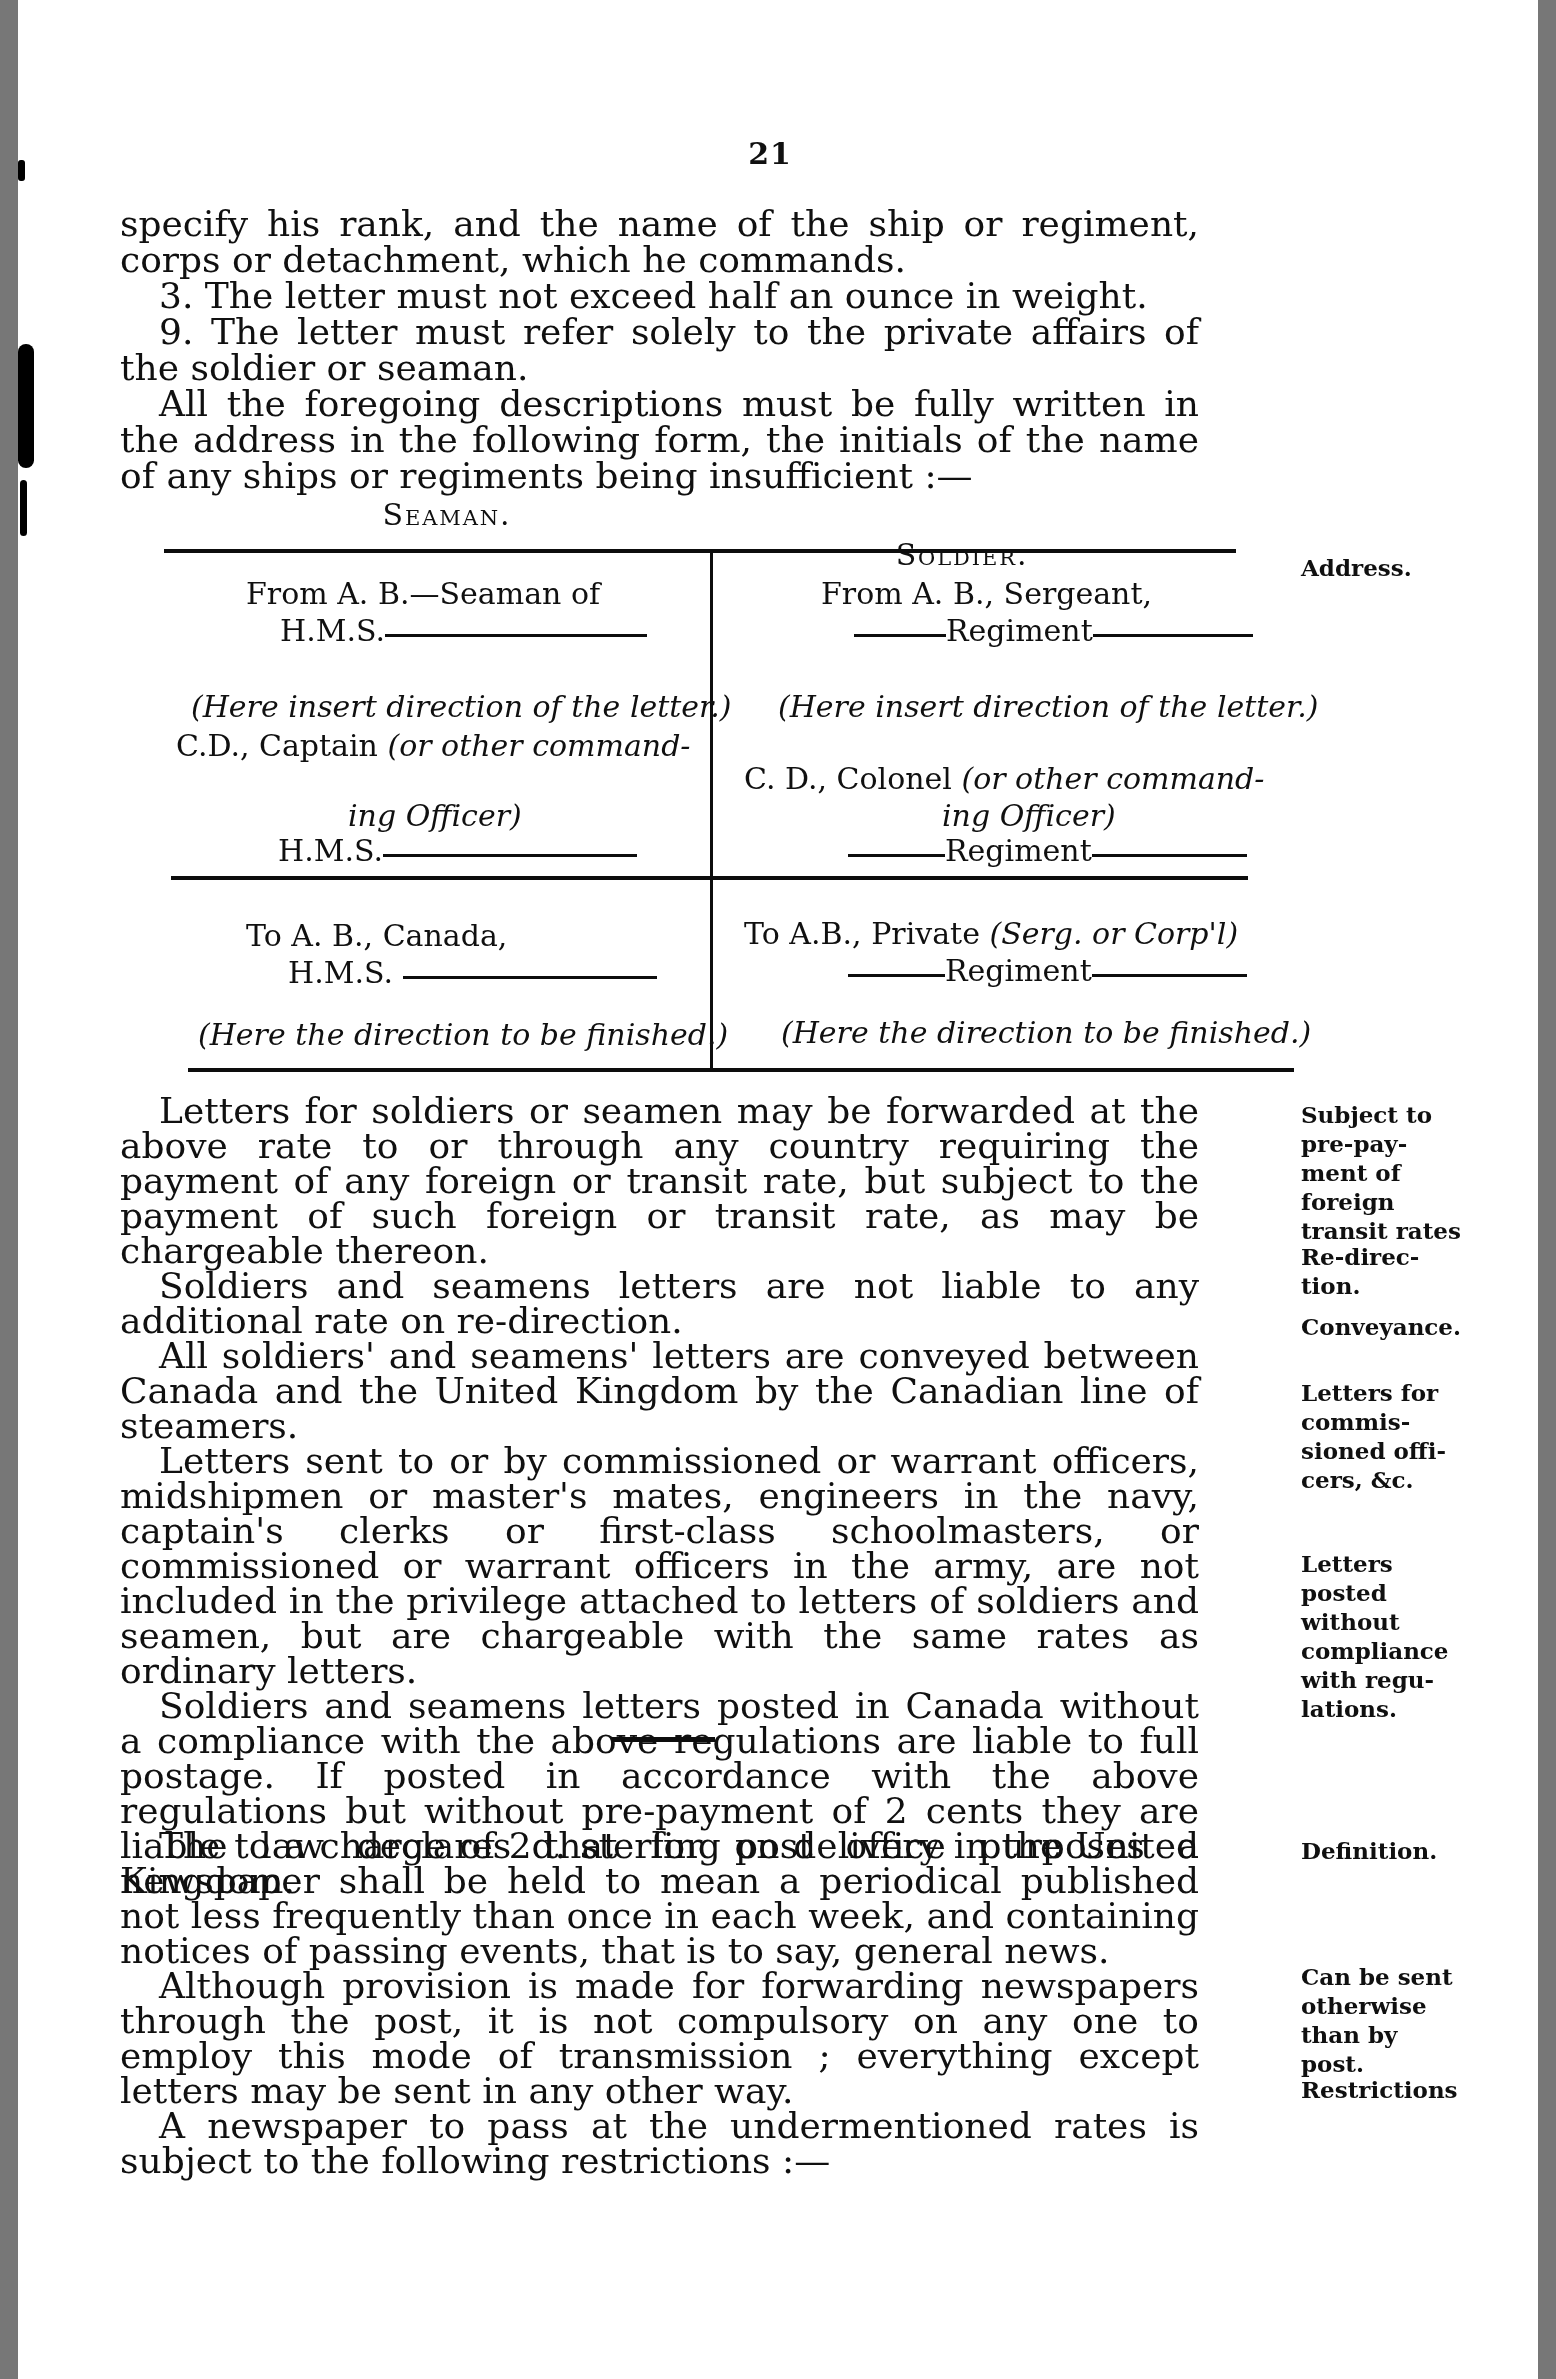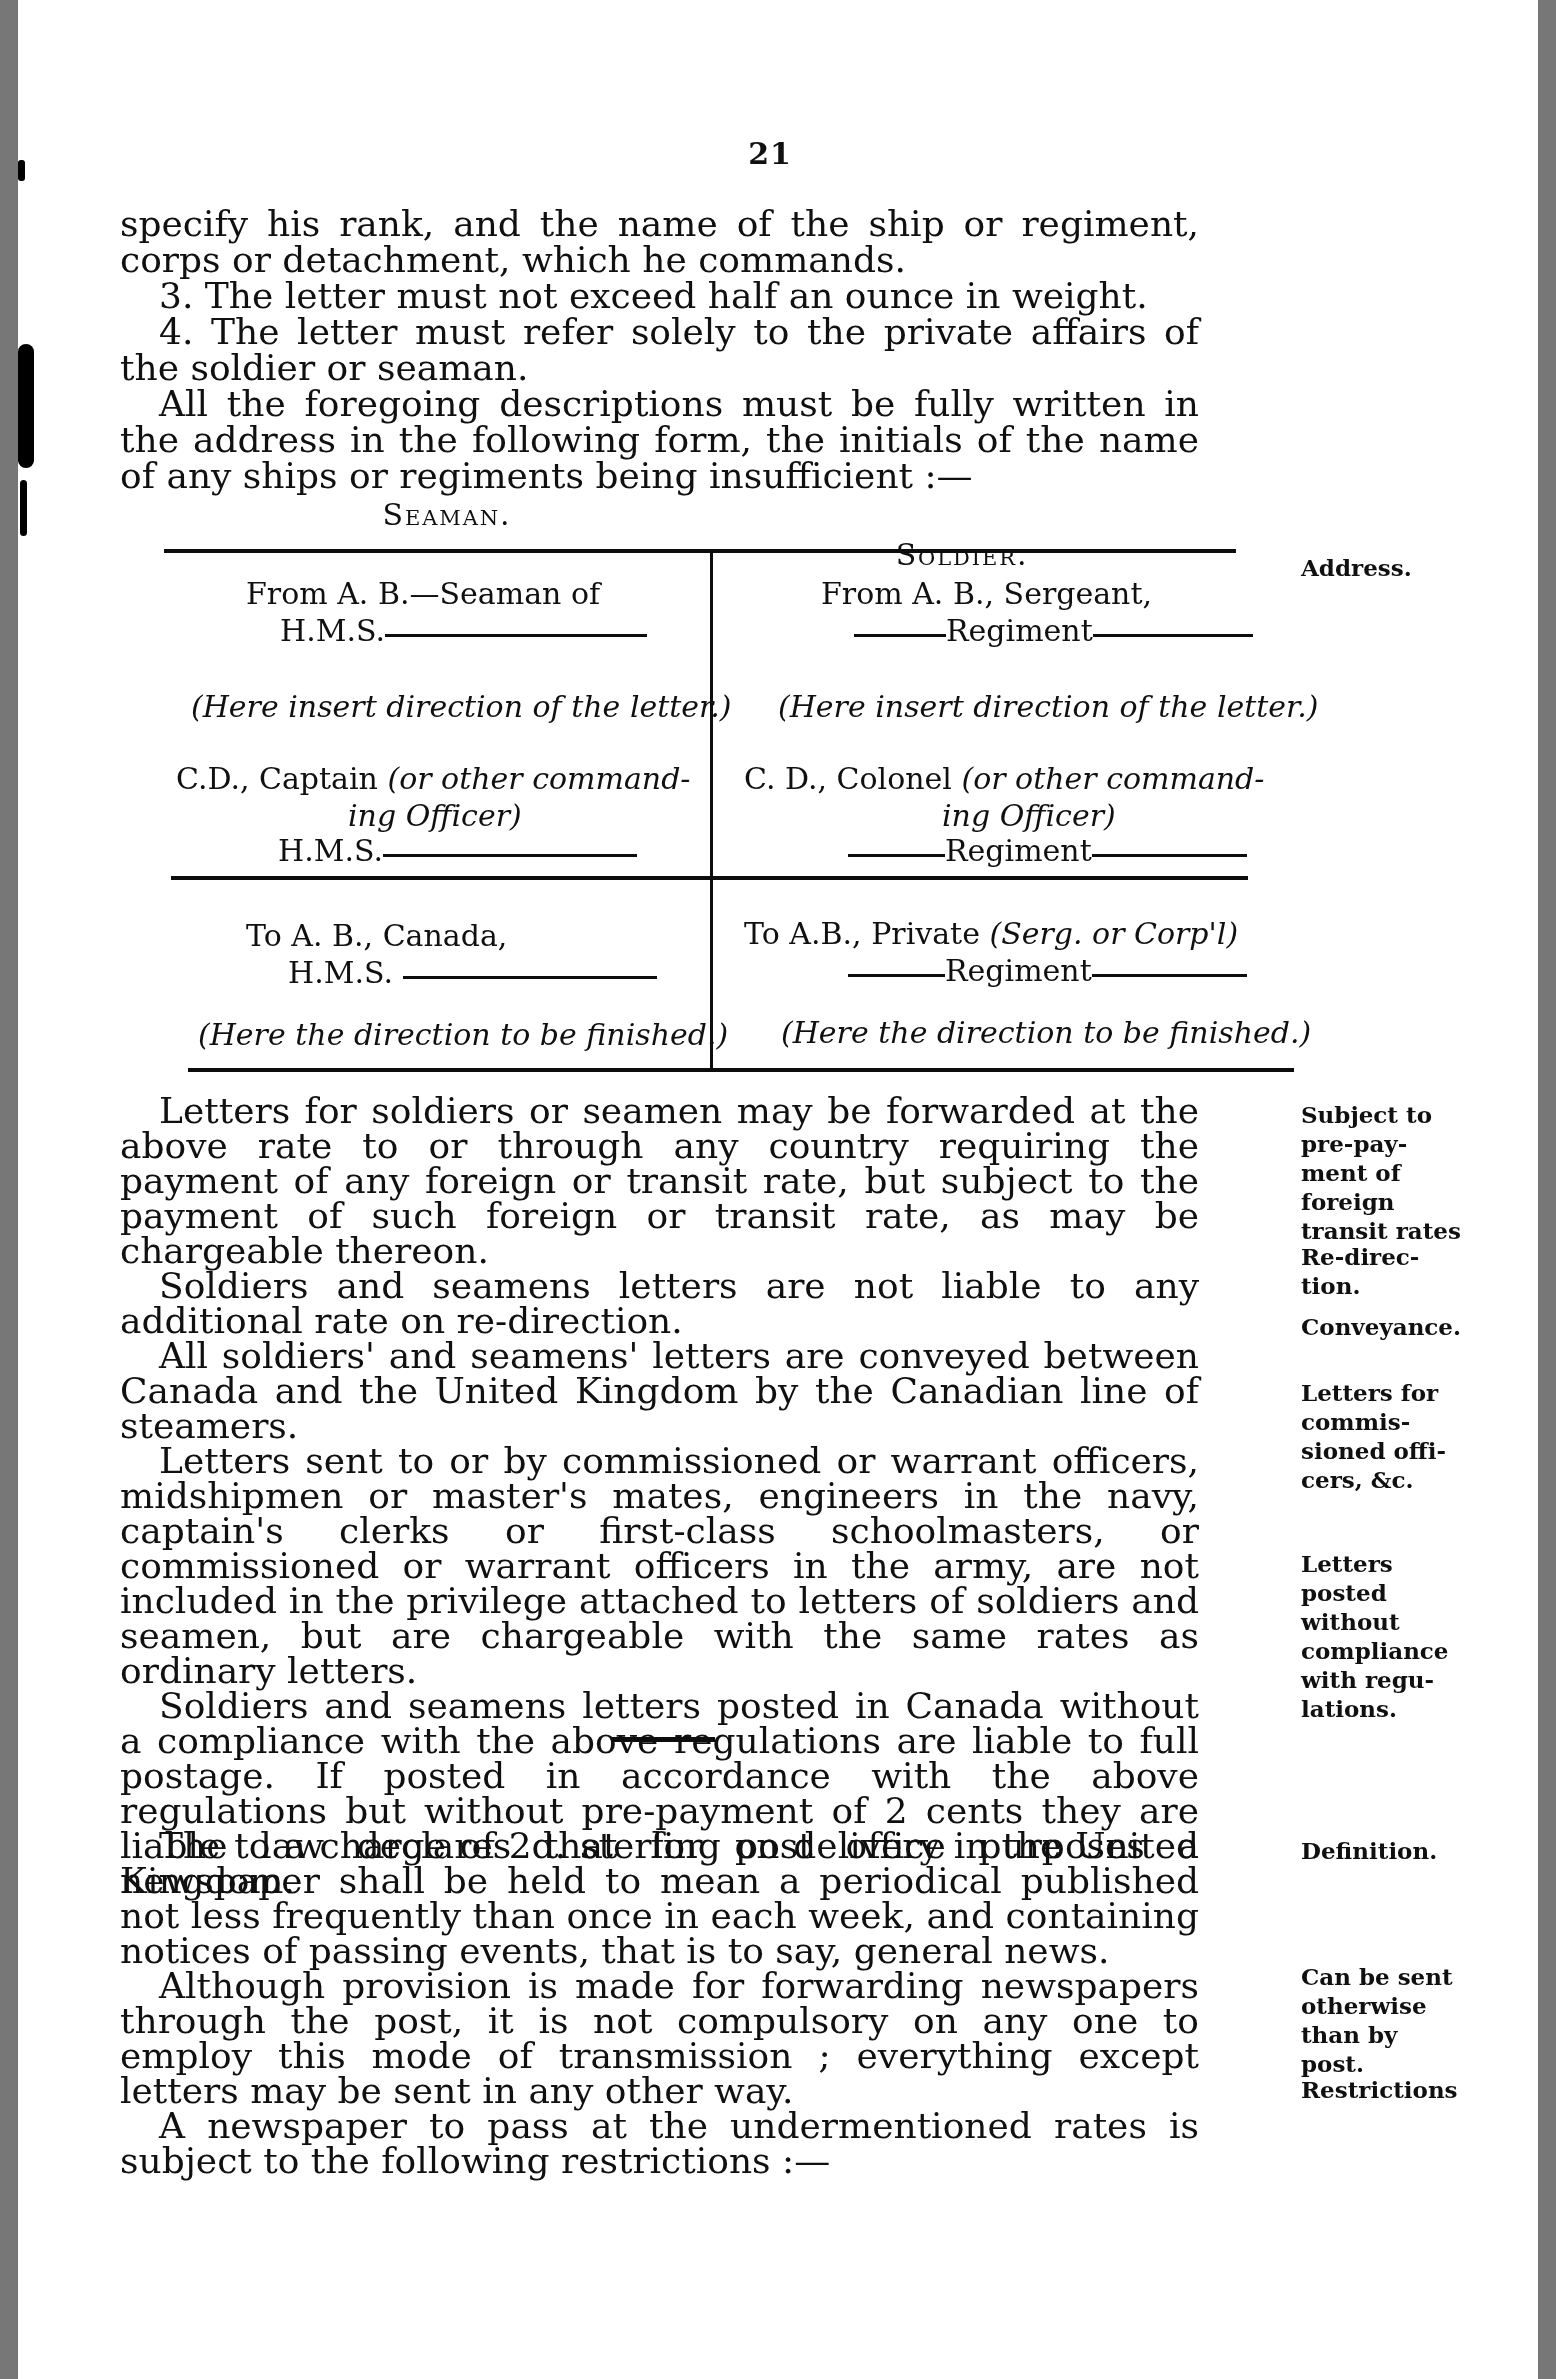--- a/index.html
+++ b/index.html
@@ -59,39 +59,39 @@
 
   <div class="artifact a1"></div>
   <div class="artifact a2"></div>
   <div class="artifact a3"></div>
 
   <div class="pgnum">21</div>
 
   <div class="body-block intro">
     <p class="noindent">specify his rank, and the name of the ship or regiment, corps or detachment, which he commands.</p>
     <p>3. The letter must not exceed half an ounce in weight.</p>
-    <p>4. The letter must refer solely to the private affairs of the soldier or seaman.</p>
+    <p>9. The letter must refer solely to the private affairs of the soldier or seaman.</p>
     <p>All the foregoing descriptions must be fully written in the address in the following form, the initials of the name of any ships or regiments being insufficient :—</p>
   </div>
 
   <div>
     <span class="tbl-head" style="left:429px;">Seaman.</span>
     <span class="tbl-head" style="left:944px;margin-top:40px;">Soldier.</span>
 
     <div class="rule top"></div>
     <div class="rule vdiv"></div>
     <div class="rule mid"></div>
     <div class="rule bottom"></div>
 
     <div class="tline" style="left:228px;top:576px;">From A. B.—Seaman of</div>
     <div class="tline" style="left:262px;top:613px;">
       <span>H.M.S.</span><span class="blank w270"></span>
     </div>
     <div class="tline it" style="left:173px;top:689px;">(Here insert direction of the letter.)</div>
-    <div class="tline" style="left:158px;top:761px;">
+    <div class="tline" style="left:158px;top:728px;">
       <span>C.D., Captain </span><span class="it">(or other command-</span>
     </div>
     <div class="tline it" style="left:330px;top:798px;">ing Officer)</div>
     <div class="tline" style="left:260px;top:833px;">
       <span>H.M.S.</span><span class="blank w262"></span>
     </div>
 
     <div class="tline" style="left:803px;top:576px;">From A. B., Sergeant,</div>
     <div class="tline" style="left:836px;top:613px;">
       <span class="blank w95"></span><span>Regiment</span><span class="blank w165"></span>

